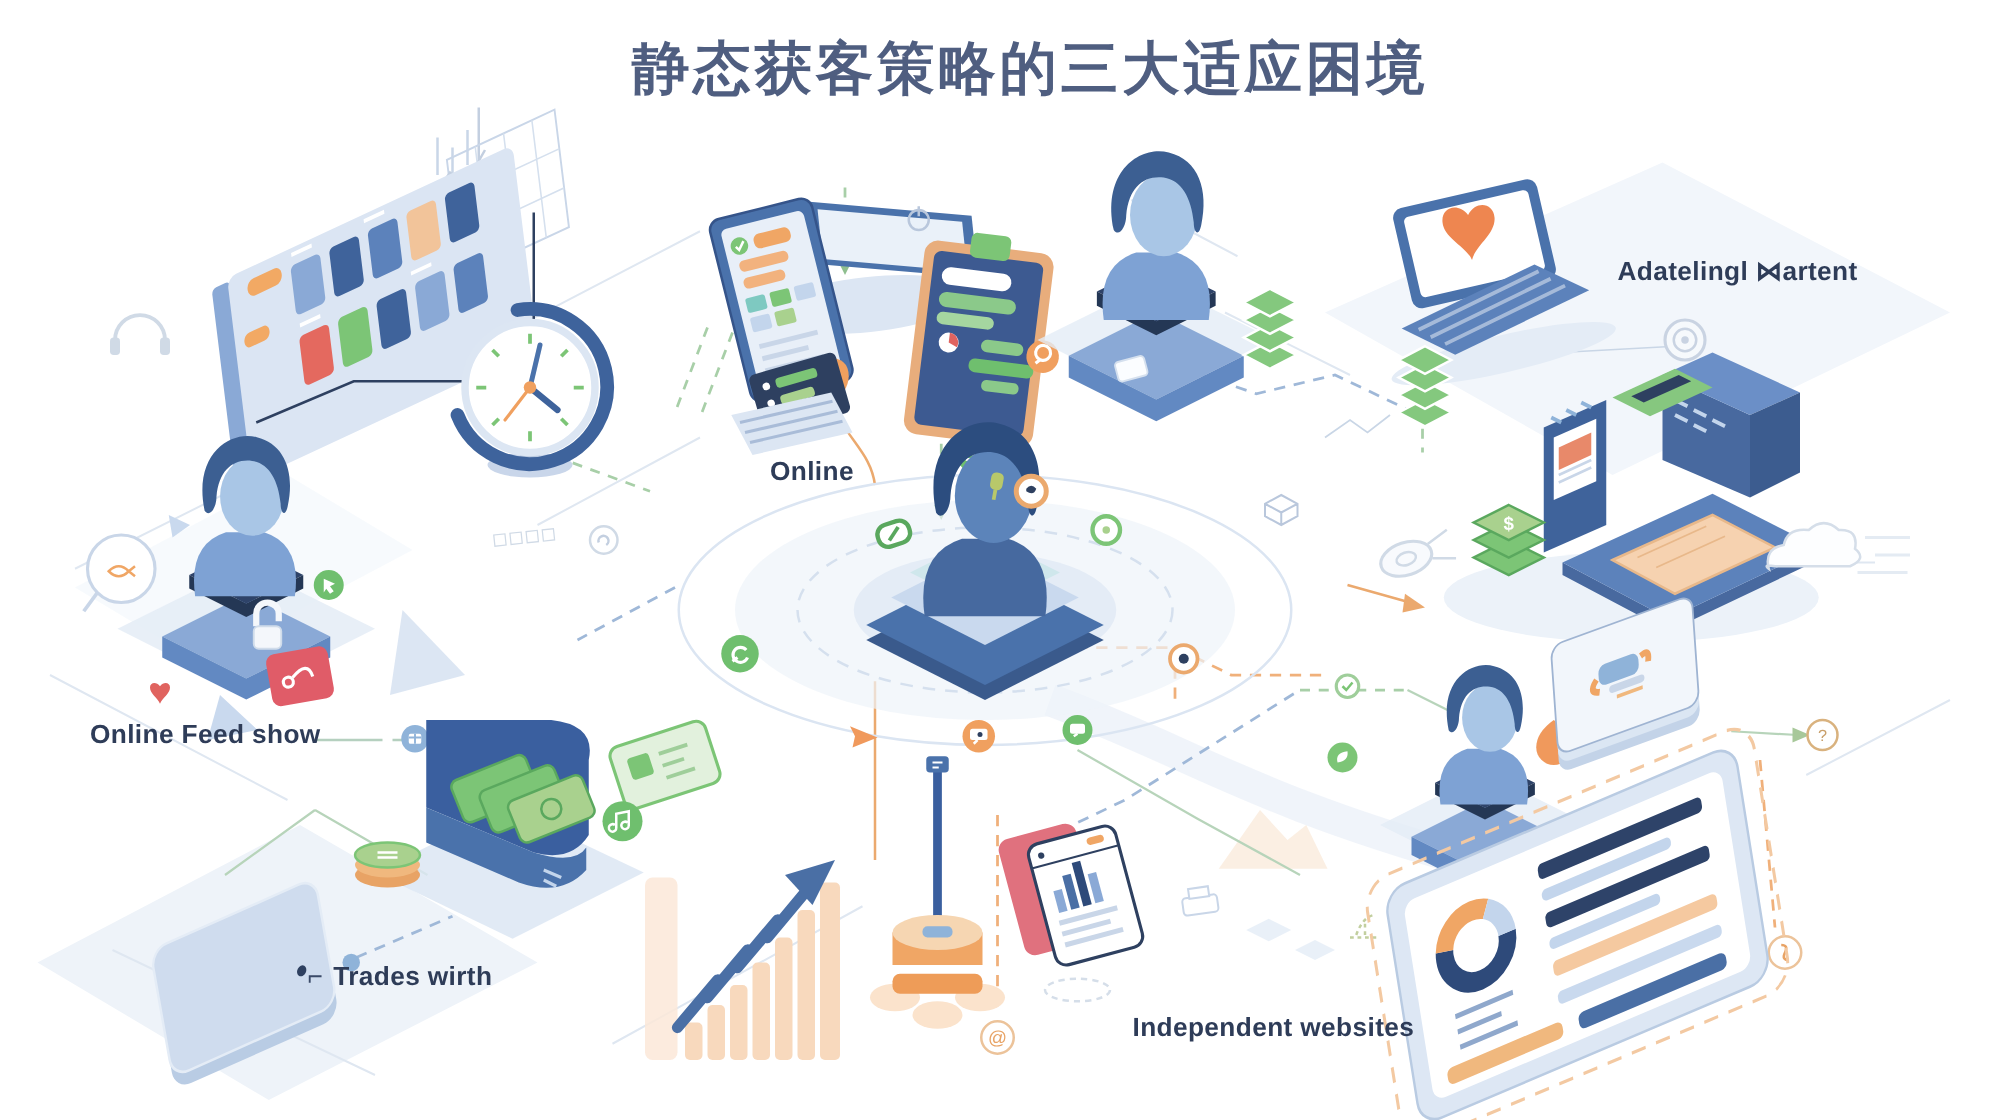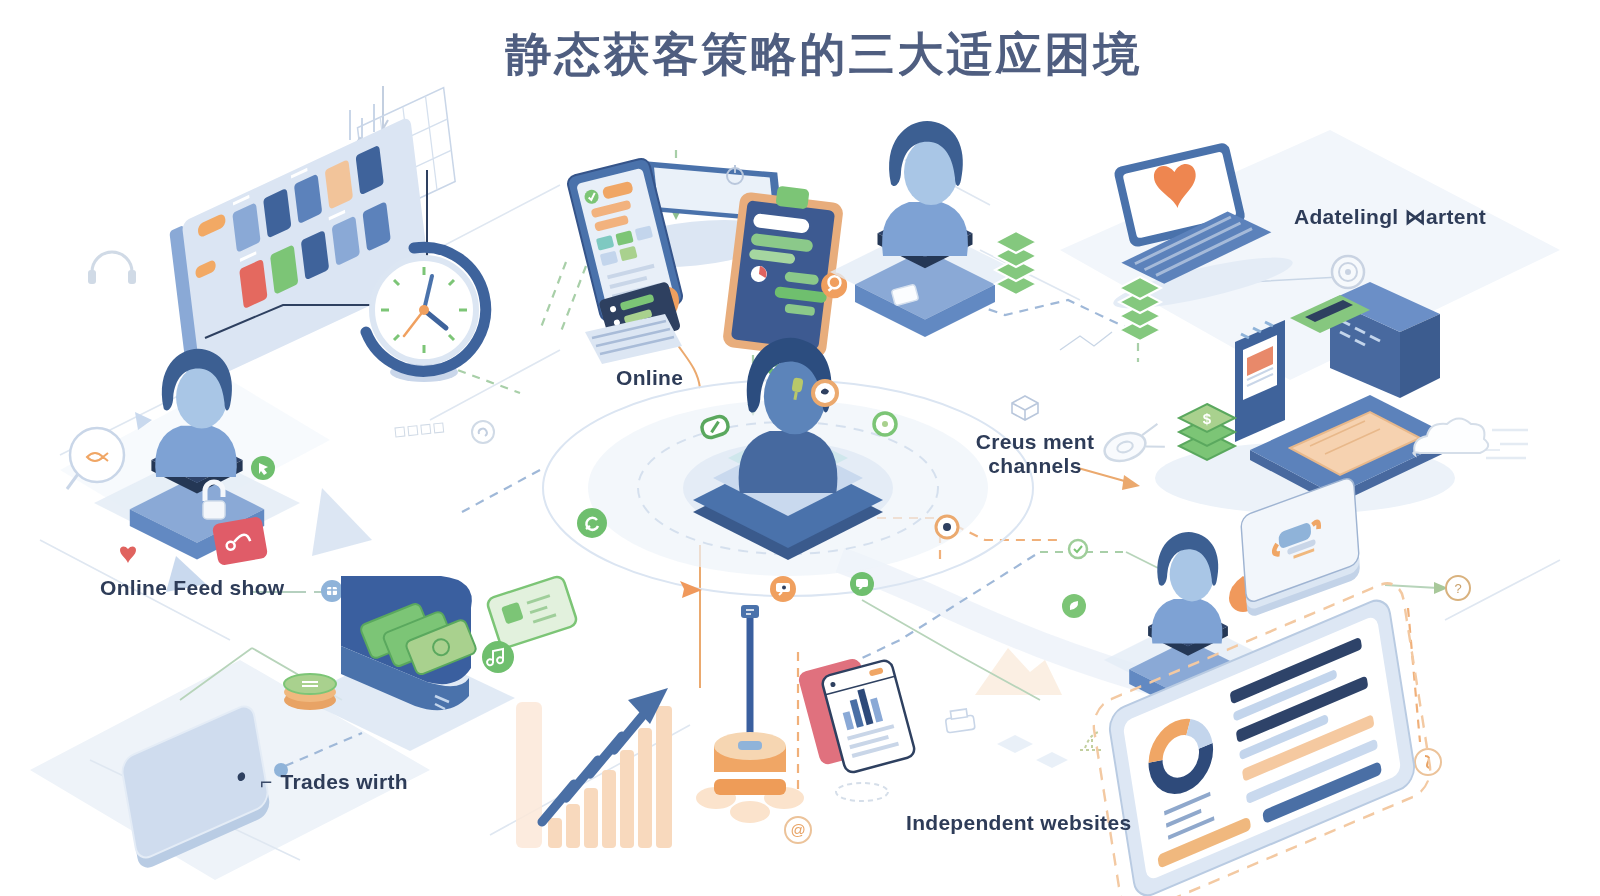--- a/index.html
+++ b/index.html
@@ -3,22 +3,22 @@
 <meta charset="utf-8">
 <style>
   html,body{margin:0;padding:0;background:#ffffff;}
   #stage{position:relative;width:1600px;height:896px;overflow:hidden;background:#ffffff;
          font-family:"Liberation Sans",sans-serif;}
   #art{position:absolute;left:0;top:0;width:1600px;height:896px;}
   .lbl{position:absolute;color:#2e3c58;font-weight:600;letter-spacing:.3px;white-space:nowrap;}
   #title{position:absolute;left:0;right:0;top:24px;text-align:center;color:#4f5e80;
          font-size:46px;font-weight:700;letter-spacing:3px;margin-left:48px;}
   #lbl-adateling{left:1254px;top:205px;font-size:21px;margin-left:40px;}
-  #lbl-online{left:72px;top:576px;font-size:21px;margin-left:28px;}
-  #lbl-trades{left:260px;top:770px;font-size:21px;}
+  #lbl-online{left:72px;top:576px;font-size:21px;}
+  #lbl-trades{left:246px;top:770px;font-size:21px;}
   #lbl-trades .pfx{font-weight:400;color:#3a4a68;margin-right:8px;}
   #lbl-lpnder{left:616px;top:366px;font-size:21px;}
   #lbl-creus{left:955px;top:430px;width:160px;text-align:center;font-size:21px;line-height:1.15;white-space:normal;}
   #lbl-indep{left:906px;top:811px;font-size:21px;}
   .ln-f{stroke:#dfe7f1;fill:none;stroke-width:1.6;}
   .ln-f2{stroke:#c9d6e6;fill:none;stroke-width:1.4;}
   .ln-g{stroke:#a8cfa8;fill:none;stroke-width:2.2;stroke-dasharray:8 7;}
   .ln-gs{stroke:#b7d4ba;fill:none;stroke-width:1.8;}
   .ln-o{stroke:#f0b07a;fill:none;stroke-width:2.2;stroke-dasharray:9 7;}
   .ln-os{stroke:#eba96e;fill:none;stroke-width:2;}
@@ -503,18 +503,14 @@
     <rect x="-72" y="-50" width="144" height="100" rx="14" fill="#cfdcee" stroke="#e4ecf6" stroke-width="2"></rect>
     <circle cx="48" cy="14" r="4" fill="#2e4060"></circle>
   </g>
 </svg>
 
 <div id="title">静态获客策略的三大适应困境</div>
 <div class="lbl" id="lbl-adateling">Adatelingl ⋈artent</div>
 <div class="lbl" id="lbl-online">Online Feed show</div>
 <div class="lbl" id="lbl-trades"><span class="pfx">⌐</span><span>Trades wirth</span></div>
 <div class="lbl" id="lbl-lpnder">Online</div>
-<div class="lbl" id="lbl-creus">
-  <span>Creus ment</span><br>
-  <span>channels</span>
-</div>
 <div class="lbl" id="lbl-indep">Independent websites</div>
 </div>
 
 </body></html>

